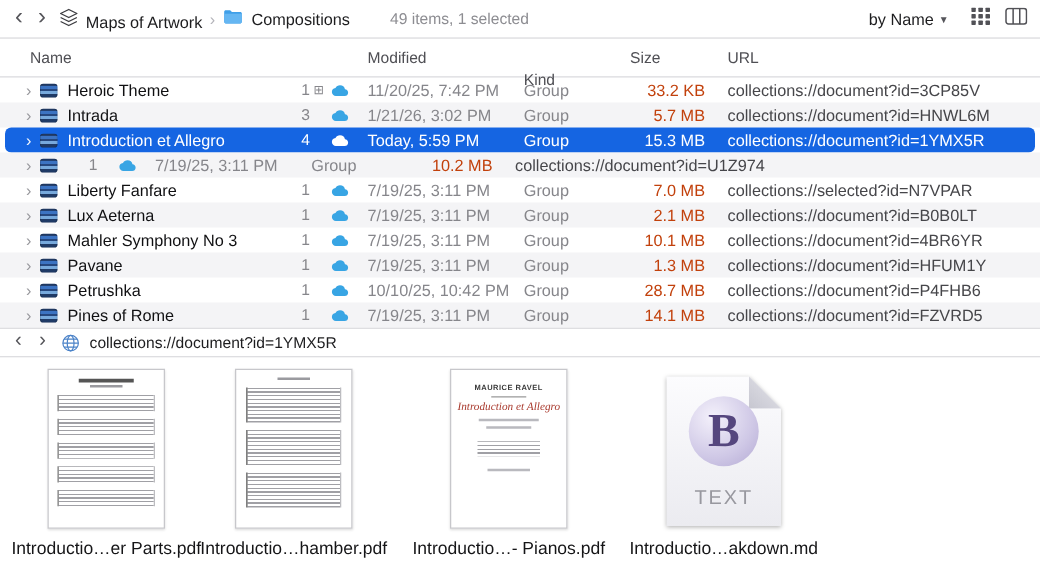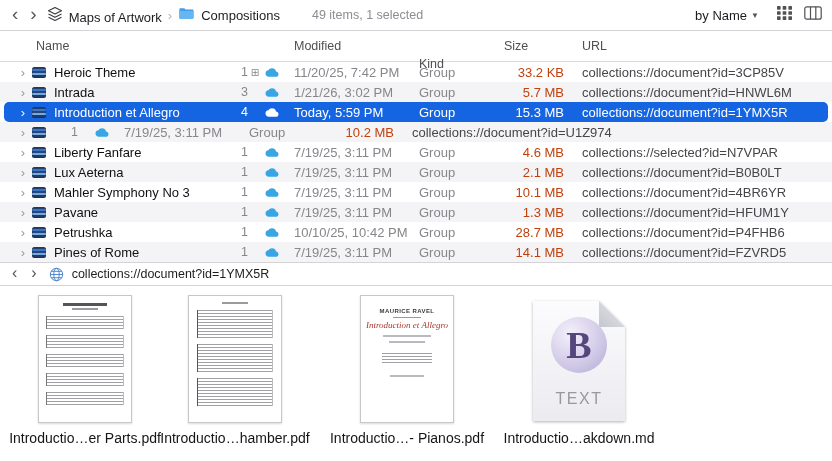--- a/index.html
+++ b/index.html
@@ -15,21 +15,21 @@
   .crumb-sep { color:#b4b4ba; font-size:13px; margin:0 -2px; }
   .status { font-size:12.5px; color:#8d8d92; margin-left:24px; }
   .tb-spacer { flex:1; }
   .sort { display:flex; align-items:center; gap:4px; font-size:13px; color:#1d1d1f; }
   .sort .caret { font-size:8px; color:#55555a; }
   .view-icons { display:flex; align-items:center; gap:12px; margin-left:10px; }
 
   
   .table-header { height:31px; display:flex; align-items:center;
     border-bottom:1px solid #dadade; font-size:12.5px; color:#4f4f54; background:#fff; }
-  .h-name { width:282px; padding-left:36px; }
+  .h-name { width:282px; padding-left:24px; }
   .h-mod  { width:132px; padding-left:12px; }
   .h-kind { width:88px;  padding-left:5px;margin-top:36px; }
   .h-size { width:62px;  padding-left:2px; }
   .h-url  { flex:1; padding-left:18px; }
 
   
   #row-container { height:200px; }
   .row { height:20px; display:flex; align-items:center; font-size:13px; position:relative; }
   .row.alt { background:var(--row-alt,#f4f4f6); }
   .row.selected::before { content:""; position:absolute; top:0; bottom:0; left:4px; right:4px;
@@ -243,21 +243,21 @@
     <span class="c-name">Liberty Fanfare</span>
     <span class="c-count">1</span>
     <span class="c-badge"></span>
     <span class="c-cloud">
       <svg viewBox="0 0 24 24" width="16" height="13">
         <path fill="currentColor" d="M19.35 10.04A7.49 7.49 0 0 0 12 4C9.11 4 6.6 5.64 5.35 8.04A5.994 5.994 0 0 0 0 14c0 3.31 2.69 6 6 6h13c2.76 0 5-2.24 5-5 0-2.64-2.05-4.78-4.65-4.96z"></path>
       </svg>
     </span>
     <span class="c-mod">7/19/25, 3:11 PM</span>
     <span class="c-kind">Group</span>
-    <span class="c-size">4.6 MB</span>
+    <span class="c-size">7.0 MB</span>
     <span class="c-url">collections://selected?id=N7VPAR</span>
   </div>
     <div class="row alt">
     <span class="c-chev">›</span>
     <span class="c-icon"></span>
     <span class="c-name">Lux Aeterna</span>
     <span class="c-count">1</span>
     <span class="c-badge"></span>
     <span class="c-cloud">
       <svg viewBox="0 0 24 24" width="16" height="13">

